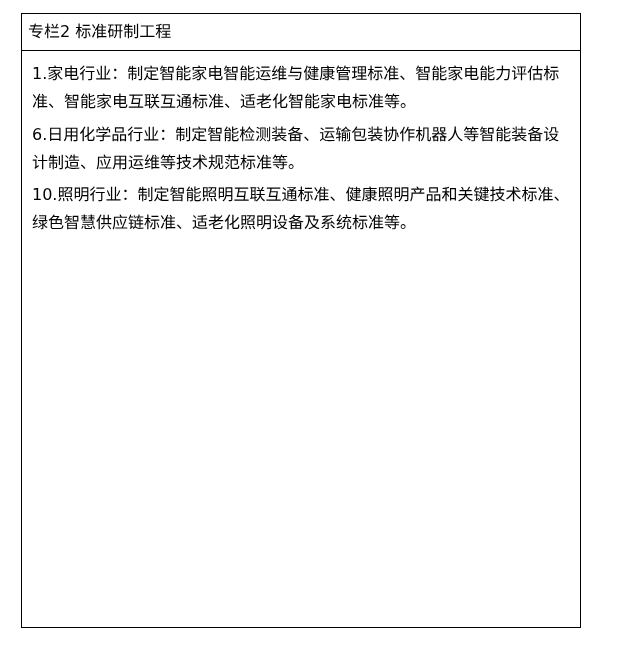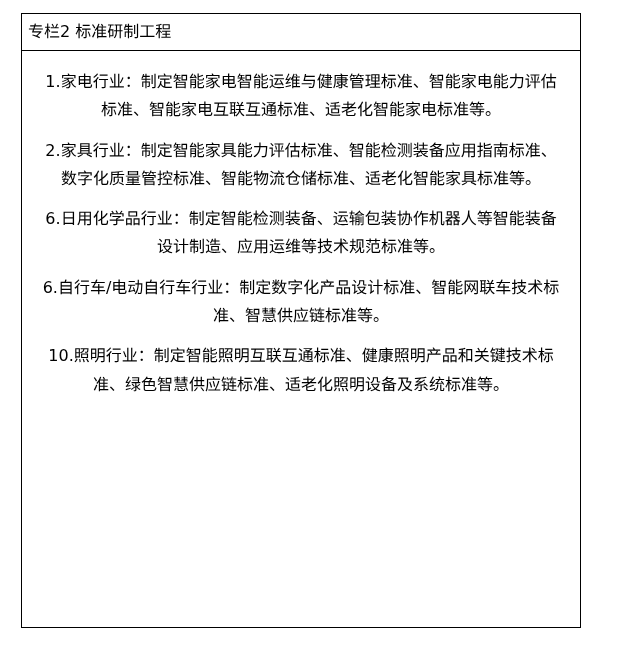--- a/index.html
+++ b/index.html
@@ -34,33 +34,30 @@
     padding: 4px 6px;
     font-size: 16px;
     line-height: 28px;
     white-space: nowrap;
     overflow: hidden;
   }
   .box-body {
     padding: 5px 6px 6px 6px;
   }
   .box-body p {
-    margin: 12px;
+    margin: 4px;
     font-size: 16px;
     line-height: 28.3px;
     letter-spacing: 0;
     word-break: break-all;
-    text-align: center;
   }
 </style>
 </head>
 <body>
 
 <div class="box">
   <div class="box-title">专栏2 标准研制工程</div>
   <div class="box-body">
     <p>1.家电行业：制定智能家电智能运维与健康管理标准、智能家电能力评估标准、智能家电互联互通标准、适老化智能家电标准等。</p>
-    <p>2.家具行业：制定智能家具能力评估标准、智能检测装备应用指南标准、数字化质量管控标准、智能物流仓储标准、适老化智能家具标准等。</p>
     <p>6.日用化学品行业：制定智能检测装备、运输包装协作机器人等智能装备设计制造、应用运维等技术规范标准等。</p>
-    <p>6.自行车/电动自行车行业：制定数字化产品设计标准、智能网联车技术标准、智慧供应链标准等。</p>
     <p>10.照明行业：制定智能照明互联互通标准、健康照明产品和关键技术标准、绿色智慧供应链标准、适老化照明设备及系统标准等。</p>
   </div>
 </div>
 
 </body></html>

